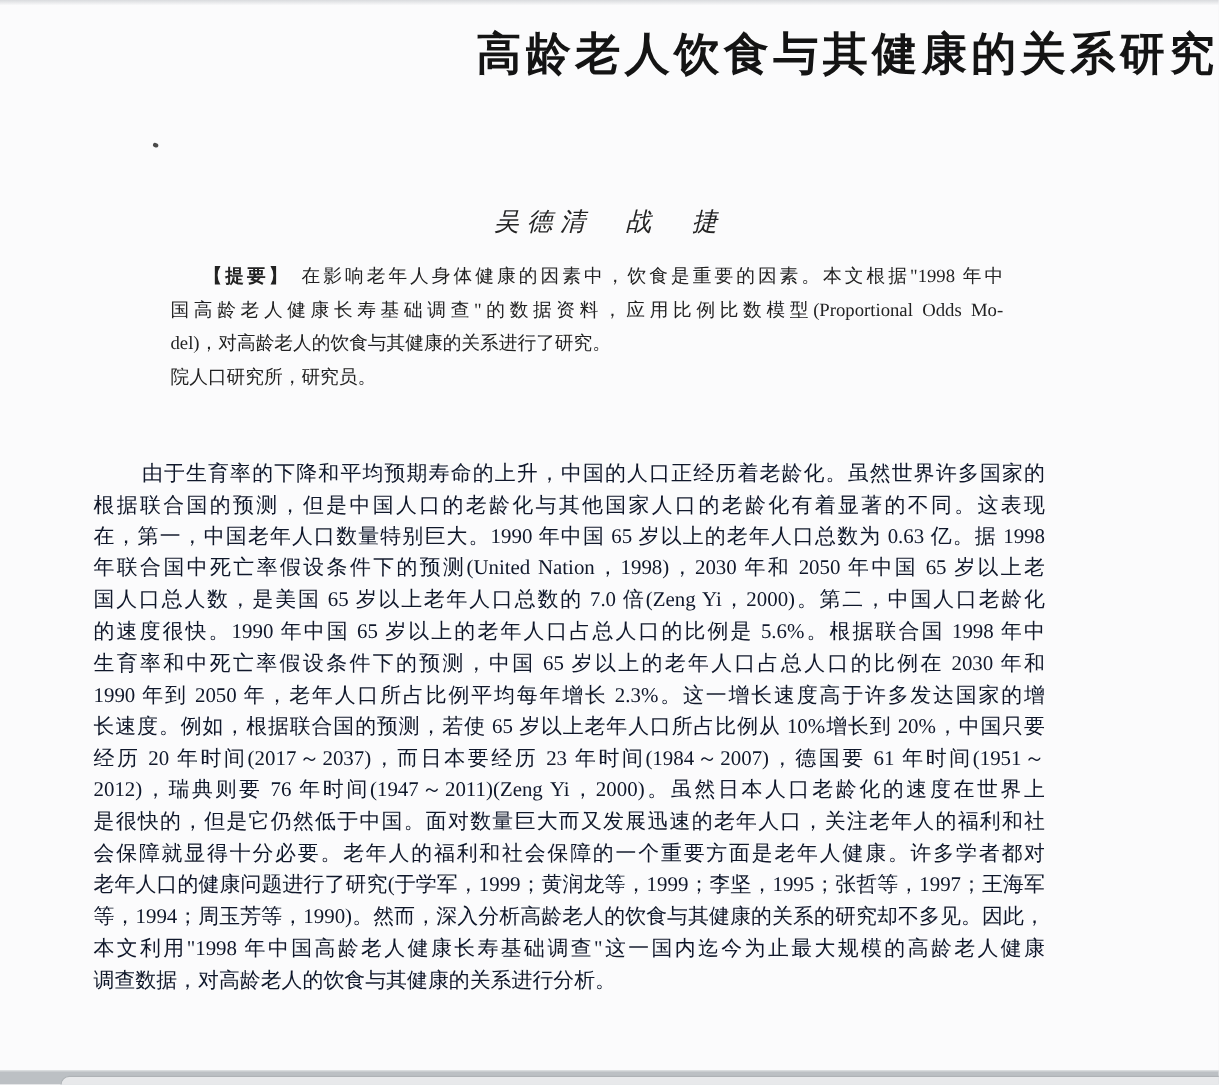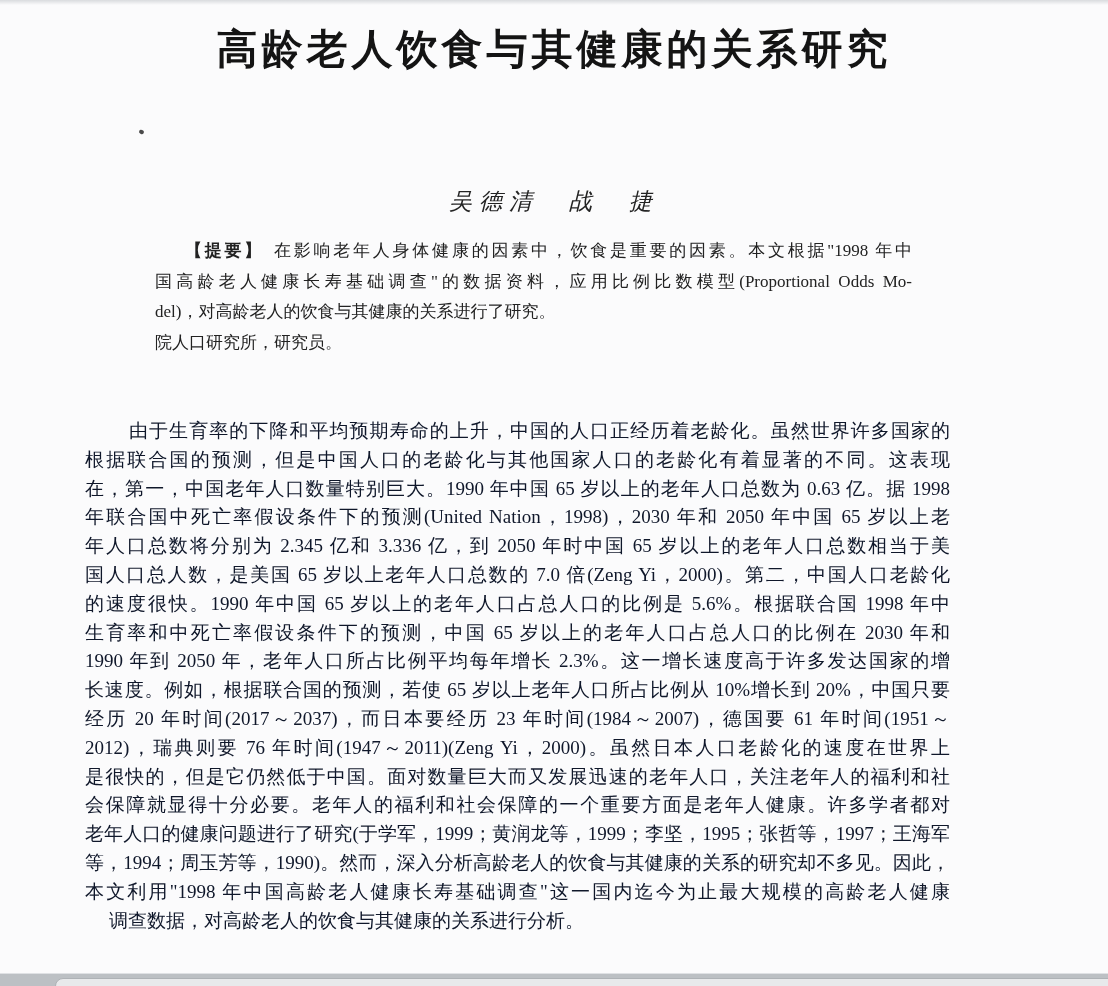--- a/index.html
+++ b/index.html
@@ -20,21 +20,21 @@
     position: absolute; top: 0; left: 0; right: 0; height: 5px;
     background: linear-gradient(#d9dbde, rgba(251,251,252,0));
   }
   .scan-dot {
     position: absolute; left: 139px; top: 130px;
     width: 5px; height: 4px; background: #4a4a4a; border-radius: 50%;
     transform: rotate(20deg);
   }
   .title {
     position: absolute; top: 22px; left: 0; width: 100%;
-    margin: 0; text-align: center;
+    margin: 0; text-align: right;
     font-size: 41px; font-weight: 700; letter-spacing: 4px;
     color: #141414;
   }
   .authors {
     position: absolute; top: 141px; left: 0; width: 100%;
     text-align: center;
     font-size: 23px; letter-spacing: 7px; font-style: italic;
     color: #232323;
     margin-top: 45px;
   }
@@ -46,21 +46,21 @@
   .ab-line.lead { text-indent: 30px; }
   .label { font-weight: 700; margin-right: 10px; }
   .just { text-align: justify; text-align-last: justify; }
   .body-lines {
     position: absolute; top: 417px; left: 85px; width: 865px;
     font-size: 19px; line-height: 28.8px;
     color: #0f172a;
   }
   .body-lines > div { text-align: justify; text-align-last: justify; white-space: normal; }
   .body-lines > div:first-child { text-indent: 44px; }
-  .body-lines > div:last-child { text-align: justify; text-align-last: left; margin-left: 24px; }
+  .body-lines > div:last-child { text-align: justify; text-align-last: left; }
   .bottom-edge {
     position: absolute; left: 0; right: 0; bottom: 0; height: 12px;
     background: #bcc0c4;
     border-top: 1px solid #dfe1e4;
   }
   .bottom-inner {
     position: absolute; left: 55px; right: -10px; top: 4px; height: 12px;
     background: #e8e9eb;
     border: 1px solid #aeb2b6;
     border-radius: 8px 8px 0 0;
@@ -83,21 +83,20 @@
     <div class="ab-line just">国高龄老人健康长寿基础调查"的数据资料，应用比例比数模型(Proportional Odds Mo-</div>
     <div class="ab-line">del)，对高龄老人的饮食与其健康的关系进行了研究。</div>
     <div class="ab-line">院人口研究所，研究员。</div>
   </section>
 
   <section class="body-lines">
       <div>由于生育率的下降和平均预期寿命的上升，中国的人口正经历着老龄化。虽然世界许多国家的</div>
       <div>根据联合国的预测，但是中国人口的老龄化与其他国家人口的老龄化有着显著的不同。这表现</div>
       <div>在，第一，中国老年人口数量特别巨大。1990 年中国 65 岁以上的老年人口总数为 0.63 亿。据 1998</div>
       <div>年联合国中死亡率假设条件下的预测(United Nation，1998)，2030 年和 2050 年中国 65 岁以上老</div>
-      <div>年人口总数将分别为 2.345 亿和 3.336 亿，到 2050 年时中国 65 岁以上的老年人口总数相当于美</div>
       <div>国人口总人数，是美国 65 岁以上老年人口总数的 7.0 倍(Zeng Yi，2000)。第二，中国人口老龄化</div>
       <div>的速度很快。1990 年中国 65 岁以上的老年人口占总人口的比例是 5.6%。根据联合国 1998 年中</div>
       <div>生育率和中死亡率假设条件下的预测，中国 65 岁以上的老年人口占总人口的比例在 2030 年和</div>
       <div>1990 年到 2050 年，老年人口所占比例平均每年增长 2.3%。这一增长速度高于许多发达国家的增</div>
       <div>长速度。例如，根据联合国的预测，若使 65 岁以上老年人口所占比例从 10%增长到 20%，中国只要</div>
       <div>经历 20 年时间(2017～2037)，而日本要经历 23 年时间(1984～2007)，德国要 61 年时间(1951～</div>
       <div>2012)，瑞典则要 76 年时间(1947～2011)(Zeng Yi，2000)。虽然日本人口老龄化的速度在世界上</div>
       <div>是很快的，但是它仍然低于中国。面对数量巨大而又发展迅速的老年人口，关注老年人的福利和社</div>
       <div>会保障就显得十分必要。老年人的福利和社会保障的一个重要方面是老年人健康。许多学者都对</div>
       <div>老年人口的健康问题进行了研究(于学军，1999；黄润龙等，1999；李坚，1995；张哲等，1997；王海军</div>

